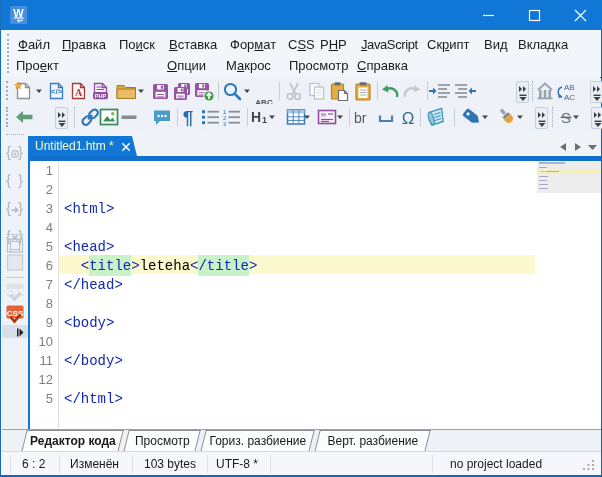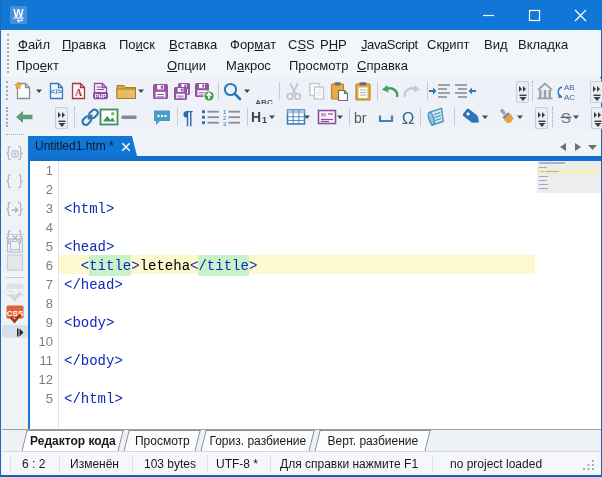--- a/index.html
+++ b/index.html
@@ -11,21 +11,21 @@
 .menus{position:absolute;left:1px;top:30px;width:599px;height:47px;background:#f2f5fa}
 .mi{position:absolute;font-size:13px;color:#1a1a1a;white-space:nowrap}
 .grip{position:absolute;width:2px;border-left:2px dotted #a4aeba}
 .tb{position:absolute;left:1px;width:599px;background:#eef2f8}
 .ic{position:absolute}
 .sep{position:absolute;width:1px;height:18px;background:#c5cdd8}
 .dotsep{position:absolute;width:1px;height:20px;border-left:1px dotted #9fabb9}
 .morebtn{width:13px;height:22px;background:#e9eef5;border:1px solid #c2cfdd;border-radius:2px}
 .tabstrip{position:absolute;left:1px;top:131px;width:599px;height:25px;background:#f0f4f9}
 .blueband{position:absolute;left:27px;top:156px;width:573px;height:5px;background:#1170cb}
-.tab{position:absolute;left:27px;top:136px;width:109px;height:20px;background:#1177d7;color:#0f172a;font-size:12px;clip-path:polygon(0 0,104px 0,109px 20px,0 20px)}
+.tab{position:absolute;left:27px;top:136px;width:109px;height:20px;background:#1177d7;color:#fef9c3;font-size:12px;clip-path:polygon(0 0,104px 0,109px 20px,0 20px)}
 .tabarrows{position:absolute;top:142px;font-size:10px;color:#6a7076}
 .sidebar{position:absolute;left:1px;top:161px;width:26px;height:268px;background:#eff3f8}
 .bluevert{position:absolute;left:26.5px;top:156px;width:2.5px;height:273px;background:#1177d7}
 .editor{position:absolute;left:29px;top:161px;width:571px;height:268px;background:#fff}
 .gutline{position:absolute;left:57px;top:161px;width:1px;height:268px;background:#e2e2e2}
 .lnum{position:absolute;width:23px;text-align:right;font-size:13px;color:#7b7f83}
 .cl{position:absolute;left:63px;font-family:"Liberation Mono",monospace;font-size:14px;white-space:pre;color:#1128b4}
 .yellow{position:absolute;left:58px;top:255px;width:476px;height:19px;background:#fbf9cd}
 .green{background:#c9f2c9;padding:3px 0 2px}
 .minimap{position:absolute;left:536px;top:161px;width:64px;height:32px;background:#ededed}
@@ -530,21 +530,20 @@
       </div>
       <div class="btab" style="left:315px;width:111px;background:#fbfcfd">
         <span style="">Верт. разбиение</span>
       </div>
     </div>
     <div class="status">
       <div class="scell" style="left:20px">6 : 2</div>
       <div class="scell" style="left:68px">Изменён</div>
       <div class="scell" style="left:142px">103 bytes</div>
       <div class="scell" style="left:214px">UTF-8 *</div>
-      <div class="scell" style="left:278px">Для справки нажмите F1</div>
       <div class="scell" style="left:448px">no project loaded</div>
       <div class="ssep" style="left:8px"></div>
       <div class="ssep" style="left:57px"></div>
       <div class="ssep" style="left:130px"></div>
       <div class="ssep" style="left:205px"></div>
       <div class="ssep" style="left:268px"></div>
       <div class="ssep" style="left:430px"></div>
       <div style="position:absolute;left:580px;top:7px"><svg width="14" height="13" viewBox="0 0 14 13">
           <g fill="#a8adb3">
             <rect x="10" y="1" width="2" height="2"></rect>

